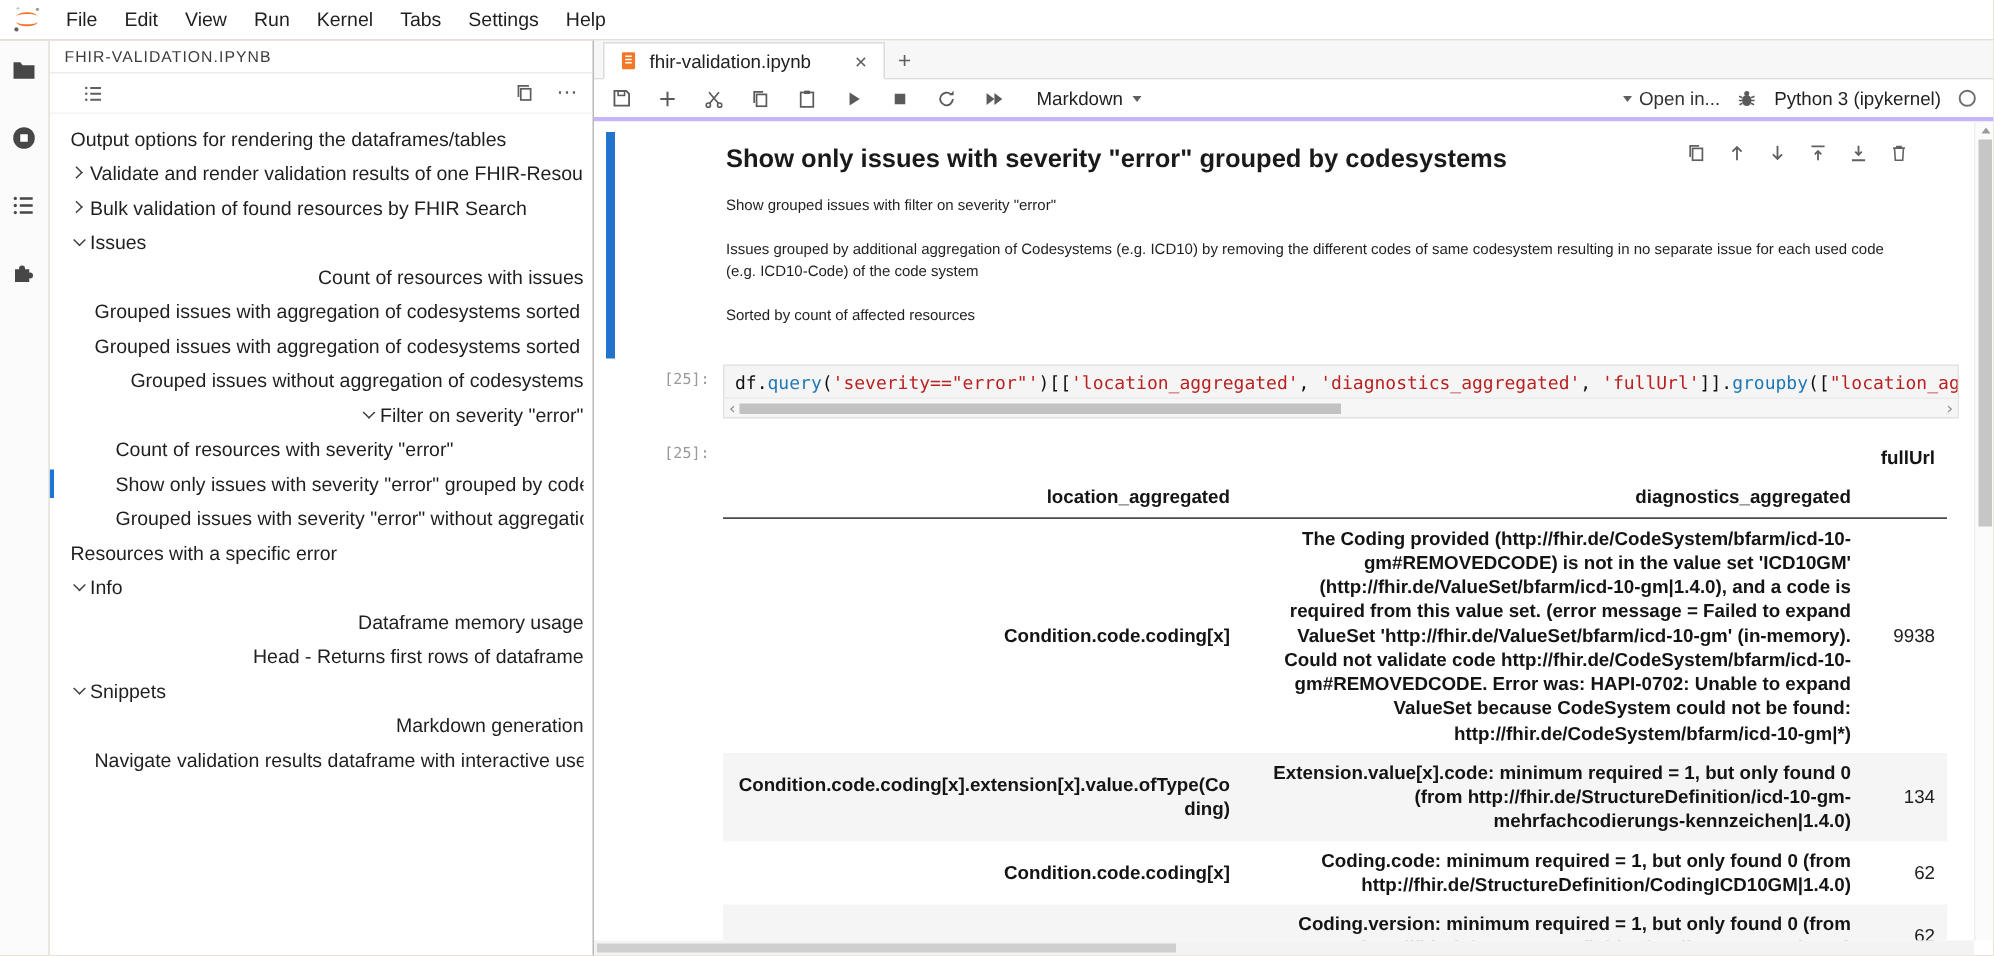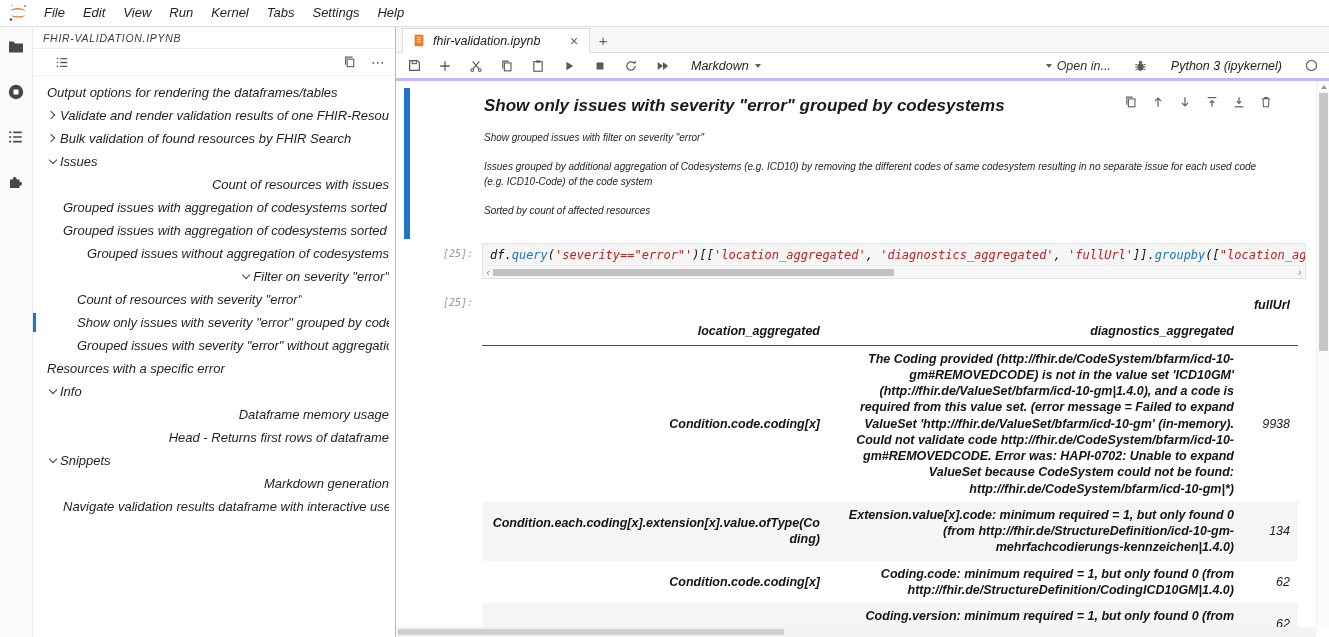--- a/index.html
+++ b/index.html
@@ -1,18 +1,18 @@
 <!DOCTYPE html>
 <html><head>
 <meta charset="utf-8">
 <style>
   * { margin:0; padding:0; box-sizing:border-box; }
   html,body { width:1329px; height:637px; overflow:hidden; background:#fff;
               font-family:"Liberation Sans", sans-serif; color:#212121; }
-  .app { position:relative; width:1329px; height:637px; background:#a16207;font-style:italic; }
+  .app { position:relative; width:1329px; height:637px; background:#a16207; }
 
   
   .menubar { position:absolute; top:0; left:0; right:0; height:27px; background:#fff;
              border-bottom:1px solid #e0e0e0; display:flex; align-items:center; padding-left:7px; }
   .logo { width:22px; height:22px; margin-right:6px; flex:0 0 22px; }
   .menu-item { padding:0 9px; font-size:13px; line-height:26px; color:#1f1f1f; cursor:default; }
 
   
   .activitybar { position:absolute; top:27px; left:0; width:33px; bottom:0; background:#fbfbfb;
                  border-right:1px solid #e8e8e8; display:flex; flex-direction:column;
@@ -58,21 +58,21 @@
   .tab-close { color:#5f5f5f; font-size:14px; line-height:1; padding:0 2px; }
   .tab-plus { width:26px; height:24px; display:flex; align-items:center; justify-content:center;
               color:#5f5f5f; font-size:15px; }
 
   .nbtoolbar { height:28px; border-bottom:3px solid #c4b5fd; display:flex; align-items:center;
                padding:0 10px; gap:15px; font-size:12.5px; color:#1f1f1f; background:#fff; }
   .tb-btn { width:16px; height:16px; display:flex; align-items:center; justify-content:center; }
   .celltype { display:flex; align-items:center; gap:6px; margin-left:6px; }
   .caret { width:0; height:0; border-left:3.5px solid transparent; border-right:3.5px solid transparent;
            border-top:4.5px solid #5f5f5f; display:inline-block; }
-  .tb-right { margin-left:auto; display:flex; align-items:center; gap:22px; color:#1f1f1f; }
+  .tb-right { margin-left:auto; display:flex; align-items:center; gap:10px; color:#1f1f1f; }
   .openin { display:flex; align-items:center; gap:5px; color:#333; }
 
   
   .notebook { position:absolute; top:54px; left:0; right:13px; bottom:10px; overflow:hidden;
               background:#fff; padding-top:7px; }
   .vscroll { position:absolute; top:54px; right:0; width:13px; bottom:10px; background:#fbfbfb;
              border-left:1px solid #efefef; }
   .vscroll .arr-up { position:absolute; top:4px; left:3.5px; width:0; height:0;
              border-left:3px solid transparent; border-right:3px solid transparent;
              border-bottom:4px solid #9a9a9a; }
@@ -454,21 +454,21 @@
                 <th></th>
               </tr>
             </thead>
             <tbody>
               <tr>
                 <th>Condition.code.coding[x]</th>
                 <th>The Coding provided (http://fhir.de/CodeSystem/bfarm/icd-10-gm#REMOVEDCODE) is not in the value set 'ICD10GM' (http://fhir.de/ValueSet/bfarm/icd-10-gm|1.4.0), and a code is required from this value set. (error message = Failed to expand ValueSet 'http://fhir.de/ValueSet/bfarm/icd-10-gm' (in-memory). Could not validate code http://fhir.de/CodeSystem/bfarm/icd-10-gm#REMOVEDCODE. Error was: HAPI-0702: Unable to expand ValueSet because CodeSystem could not be found: http://fhir.de/CodeSystem/bfarm/icd-10-gm|*)</th>
                 <td>9938</td>
               </tr>
               <tr>
-                <th>Condition.each.coding[x].extension[x].value.ofType(Coding)</th>
+                <th>Condition.code.coding[x].extension[x].value.ofType(Coding)</th>
                 <th>Extension.value[x].code: minimum required = 1, but only found 0 (from http://fhir.de/StructureDefinition/icd-10-gm-mehrfachcodierungs-kennzeichen|1.4.0)</th>
                 <td>134</td>
               </tr>
               <tr>
                 <th>Condition.code.coding[x]</th>
                 <th>Coding.code: minimum required = 1, but only found 0 (from http://fhir.de/StructureDefinition/CodingICD10GM|1.4.0)</th>
                 <td>62</td>
               </tr>
               <tr>
                 <th></th>

